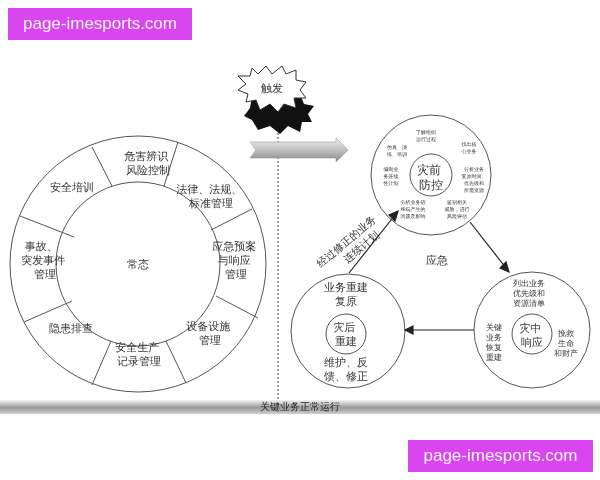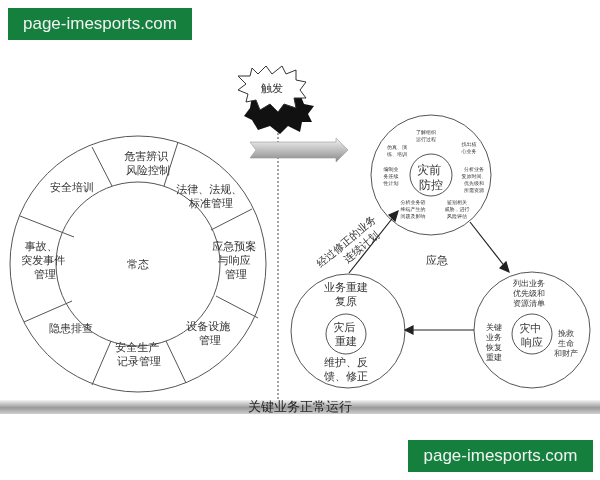--- a/index.html
+++ b/index.html
@@ -1,23 +1,23 @@
 <!DOCTYPE html>
 <html><head>
 <meta charset="utf-8">
 <style>
   html,body{margin:0;padding:0;}
   body{width:600px;height:480px;background:#ffffff;position:relative;overflow:hidden;font-family:"DejaVu Serif","Liberation Serif",serif;color:#333;}
-  .watermark{position:absolute;background:#15803d;color:#f2f2f2;font-family:"Liberation Sans","DejaVu Sans",sans-serif;font-size:17px;display:flex;align-items:center;justify-content:center;}
+  .watermark{position:absolute;background:#d946ef;color:#f2f2f2;font-family:"Liberation Sans","DejaVu Sans",sans-serif;font-size:17px;display:flex;align-items:center;justify-content:center;}
   .wm-top{left:8px;top:8px;width:184px;height:32px;}
   .wm-bottom{left:408px;top:440px;width:185px;height:32px;}
   svg text{font-family:"DejaVu Serif","Liberation Serif",serif;fill:#333;}
   .diagram{position:absolute;left:0;top:0;width:600px;height:480px;}
   .bottom-bar{position:absolute;left:0;top:400px;width:600px;height:14px;background:linear-gradient(#f4f4f4,#9a9a9a 55%,#cfcfcf);display:flex;align-items:center;justify-content:center;}
-  .bottom-bar span{font-size:13px;color:#222;font-family:"DejaVu Serif","Liberation Serif",serif;}
+  .bottom-bar span{font-size:10px;color:#222;font-family:"DejaVu Serif","Liberation Serif",serif;}
 </style>
 </head>
 <body>
 
 <div class="watermark wm-top">
     <span>page-imesports.com</span>
   </div>
 
 <svg class="diagram" viewBox="0 0 600 480" xmlns="http://www.w3.org/2000/svg">
   <defs>

